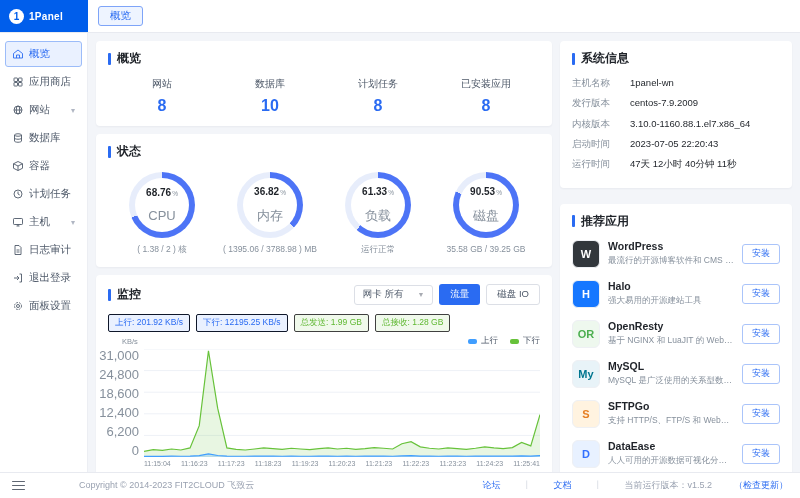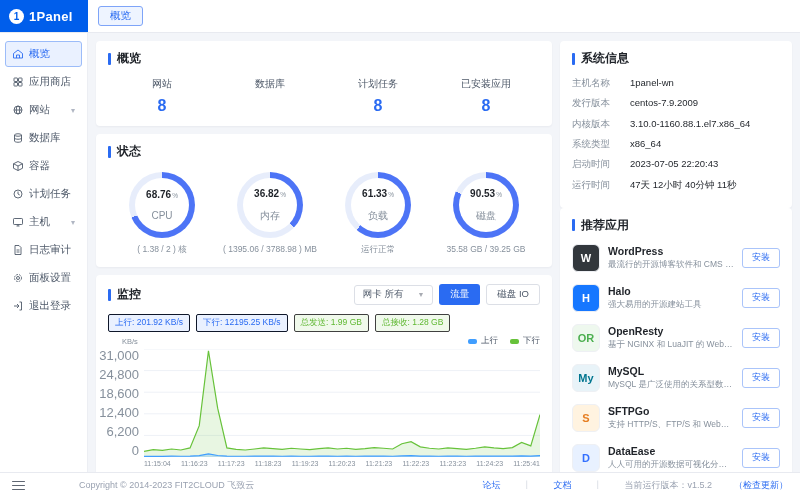--- a/index.html
+++ b/index.html
@@ -3,54 +3,54 @@
 <meta charset="utf-8">
 <style>
   html,body{margin:0;padding:0;}
   body{width:800px;height:498px;overflow:hidden;font-family:"Liberation Sans","DejaVu Sans",sans-serif;background:#f3f5f9;color:#303133;}
   .app{display:flex;flex-direction:column;height:498px;}
 
   
   .header{flex:0 0 32px;height:32px;display:flex;background:#fff;border-bottom:1px solid #e8eaf0;}
   .brand{width:88px;flex:0 0 88px;background:#005eeb;display:flex;align-items:center;gap:5px;padding-left:9px;box-sizing:border-box;}
   .brand-badge{width:15px;height:15px;border-radius:50%;background:#fff;color:#005eeb;font-size:10px;font-weight:bold;display:flex;align-items:center;justify-content:center;}
-  .brand-name{color:#fff;font-size:13px;font-weight:bold;letter-spacing:.3px;}
+  .brand-name{color:#fff;font-size:10px;font-weight:bold;letter-spacing:.3px;}
   .topbar{flex:1;display:flex;align-items:center;padding-left:10px;}
   .tab{font-size:10.5px;color:#2a6bf2;background:#eef4ff;border:1px solid #7ea4f8;border-radius:3px;padding:2px 11px;cursor:pointer;}
 
   
   .bodyrow{flex:1;display:flex;min-height:0;}
   .sidebar{width:88px;flex:0 0 88px;background:#fff;border-right:1px solid #eceef3;padding-top:6px;box-sizing:border-box;}
   .side-item{display:flex;align-items:center;gap:5px;margin:2px 5px;padding:5px 6px;border-radius:3px;font-size:10.5px;color:#4e5969;cursor:pointer;border:1px solid transparent;}
   .side-item.active{background:#eaf1ff;color:#2a6bf2;border-color:#9cbcf9;}
   .mi{width:12px;height:12px;stroke:currentColor;fill:none;stroke-width:1.8;flex:0 0 12px;}
   .side-label{white-space:nowrap;}
   .chev{margin-left:auto;font-size:8px;color:#b0b6c3;}
 
   .content{flex:1;padding:8px;display:flex;gap:8px;min-width:0;box-sizing:border-box;overflow:hidden;}
   .col-left{flex:1;display:flex;flex-direction:column;gap:8px;min-width:0;}
-  .col-right{width:232px;flex:0 0 232px;display:flex;flex-direction:column;gap:0;}
+  .col-right{width:232px;flex:0 0 232px;display:flex;flex-direction:column;gap:16px;}
   .card{background:#fff;border-radius:4px;padding:9px 12px;box-shadow:0 1px 2px rgba(31,45,61,.05);box-sizing:border-box;}
   .card-title{display:flex;align-items:center;gap:6px;font-size:12px;font-weight:bold;color:#1f2329;}
   .accent{width:3px;height:12px;background:#2a6bf2;border-radius:1px;}
 
   
   .stats{display:flex;margin-top:10px;margin-bottom:2px;}
   .stat{flex:1;text-align:center;cursor:pointer;}
   .stat-label{font-size:10px;color:#4e5969;margin-bottom:6px;}
   .stat-value{font-size:16px;font-weight:bold;color:#2a6bf2;}
 
   
   .gauges{display:flex;margin-top:12px;margin-bottom:2px;}
   .gauge{flex:1;display:flex;flex-direction:column;align-items:center;}
   .ring{width:66px;height:66px;border-radius:50%;position:relative;}
   .ring-inner{position:absolute;inset:6px;background:#fff;border-radius:50%;display:flex;flex-direction:column;align-items:center;justify-content:center;}
   .pct{font-size:10px;font-weight:bold;color:#1f2329;white-space:nowrap;}
   .pct .u{font-size:6.5px;font-weight:normal;color:#86909c;margin-left:1px;}
-  .glabel{font-size:10px;color:#86909c;margin-top:10px;}
+  .glabel{font-size:13px;color:#86909c;margin-top:10px;}
   .gsub{font-size:8.5px;color:#86909c;margin-top:6px;white-space:nowrap;}
 
   
   .mon-head{display:flex;align-items:center;}
   .mon-controls{margin-left:auto;display:flex;align-items:center;gap:6px;}
   .select{display:flex;align-items:center;gap:14px;border:1px solid #dcdfe6;border-radius:3px;padding:2.5px 8px;font-size:9.5px;color:#4e5969;cursor:pointer;background:#fff;}
   .caret{font-size:7px;color:#a8abb2;}
   .btn{font-size:9.5px;padding:3px 10px;border-radius:3px;cursor:pointer;border:1px solid transparent;white-space:nowrap;}
   .btn.primary{background:#2a6bf2;color:#fff;}
   .btn.plain{background:#fff;color:#4e5969;border-color:#dcdfe6;}
@@ -240,34 +240,34 @@
               <use href="#icon-audit"></use>
             </svg>
           </span>
           <span class="side-label">日志审计</span>
 
         </div>
 
         <div class="side-item">
           <span style="display:flex">
             <svg class="mi" viewBox="0 0 24 24">
+              <use href="#icon-logout"></use>
+            </svg>
+          </span>
+          <span class="side-label">退出登录</span>
+
+        </div>
+
+        <div class="side-item">
+          <span style="display:flex">
+            <svg class="mi" viewBox="0 0 24 24">
               <use href="#icon-settings"></use>
             </svg>
           </span>
           <span class="side-label">面板设置</span>
-
-        </div>
-
-        <div class="side-item">
-          <span style="display:flex">
-            <svg class="mi" viewBox="0 0 24 24">
-              <use href="#icon-logout"></use>
-            </svg>
-          </span>
-          <span class="side-label">退出登录</span>
 
         </div>
       </nav>
 
     <div class="content">
 
       <div class="col-left">
 
         <div class="card">
           <div class="card-title">
@@ -276,20 +276,21 @@
           </div>
           <div class="stats">
 
               <div class="stat">
                 <div class="stat-label">网站</div>
                 <div class="stat-value">8</div>
               </div>
 
               <div class="stat">
                 <div class="stat-label">数据库</div>
+                <div class="stat-value">10</div>
               </div>
 
               <div class="stat">
                 <div class="stat-label">计划任务</div>
                 <div class="stat-value">8</div>
               </div>
 
               <div class="stat">
                 <div class="stat-label">已安装应用</div>
                 <div class="stat-value">8</div>
@@ -450,24 +451,20 @@
               <div class="info-row">
                 <span class="info-label">发行版本</span>
                 <span class="info-value">centos-7.9.2009</span>
               </div>
 
               <div class="info-row">
                 <span class="info-label">内核版本</span>
                 <span class="info-value">3.10.0-1160.88.1.el7.x86_64</span>
               </div>
 
-              <div class="info-row">
-                <span class="info-label">系统类型</span>
-                <span class="info-value">x86_64</span>
-              </div>
 
               <div class="info-row">
                 <span class="info-label">启动时间</span>
                 <span class="info-value">2023-07-05 22:20:43</span>
               </div>
 
               <div class="info-row">
                 <span class="info-label">运行时间</span>
                 <span class="info-value">47天 12小时 40分钟 11秒</span>
               </div>

